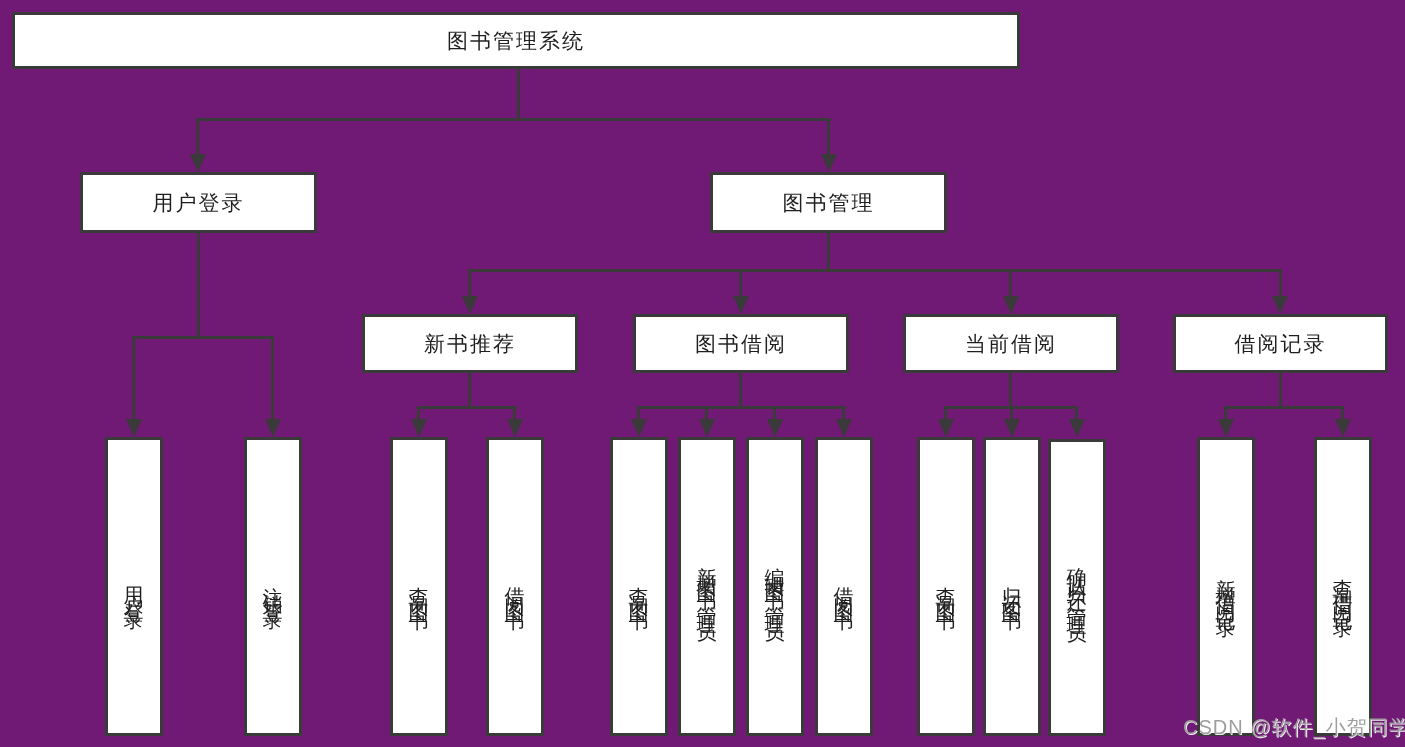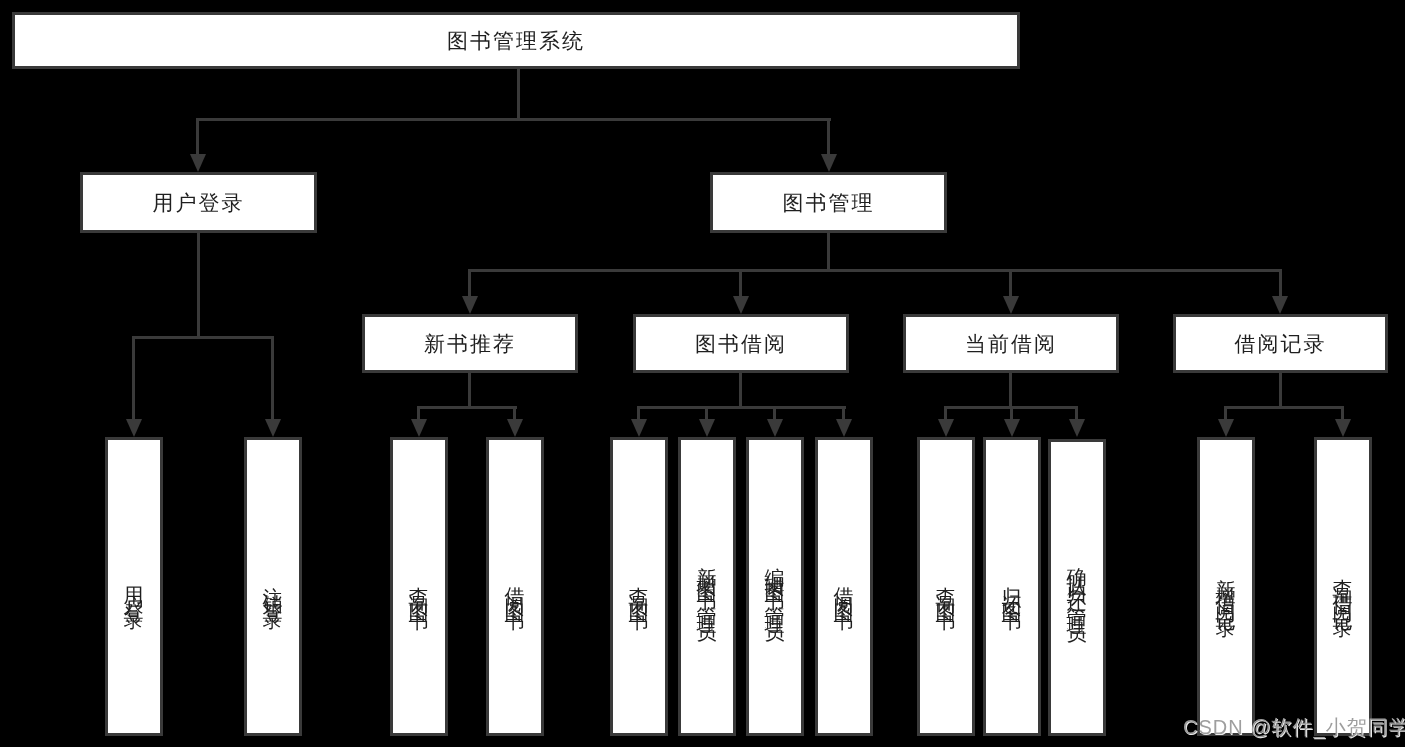--- a/index.html
+++ b/index.html
@@ -3,21 +3,21 @@
 <meta charset="utf-8">
 <style>
   * { margin: 0; padding: 0; box-sizing: border-box; }
   html, body { background: #ffffff; }
   body { font-family: "Liberation Sans", sans-serif; color: #1f1f1f; }
 
   .canvas {
     position: relative;
     width: 1405px;
     height: 747px;
-    background: #000000;
+    background: #701a75;
     overflow: hidden;
     text-align: right;
   }
 
   
   .box {
     position: absolute;
     border: 3px solid #3a3a3a;
     background: #ffffff;
     display: flex;

